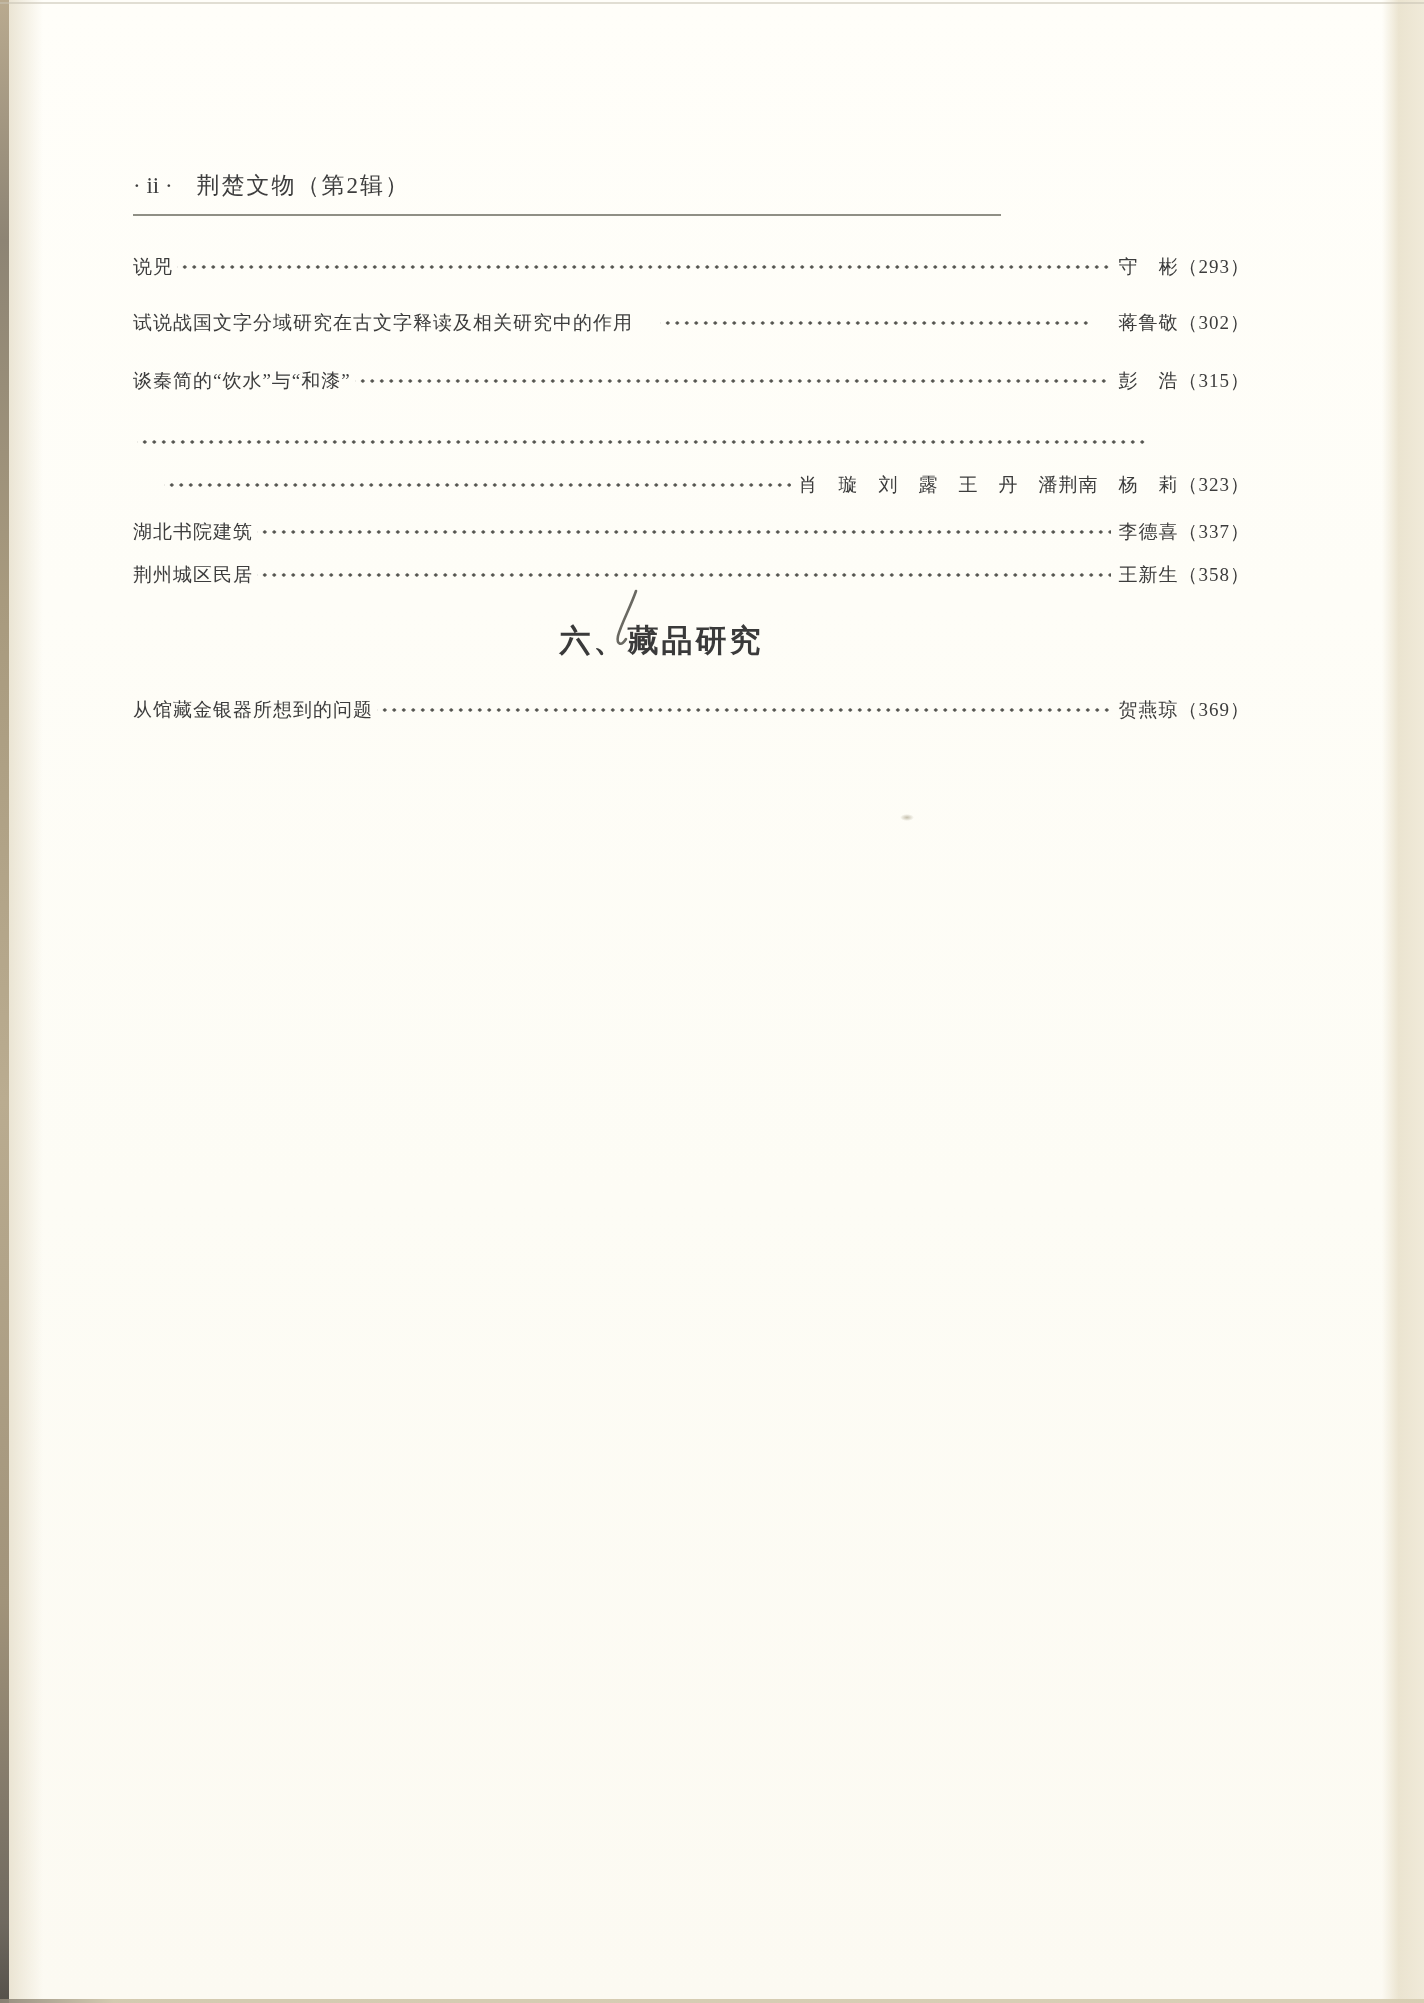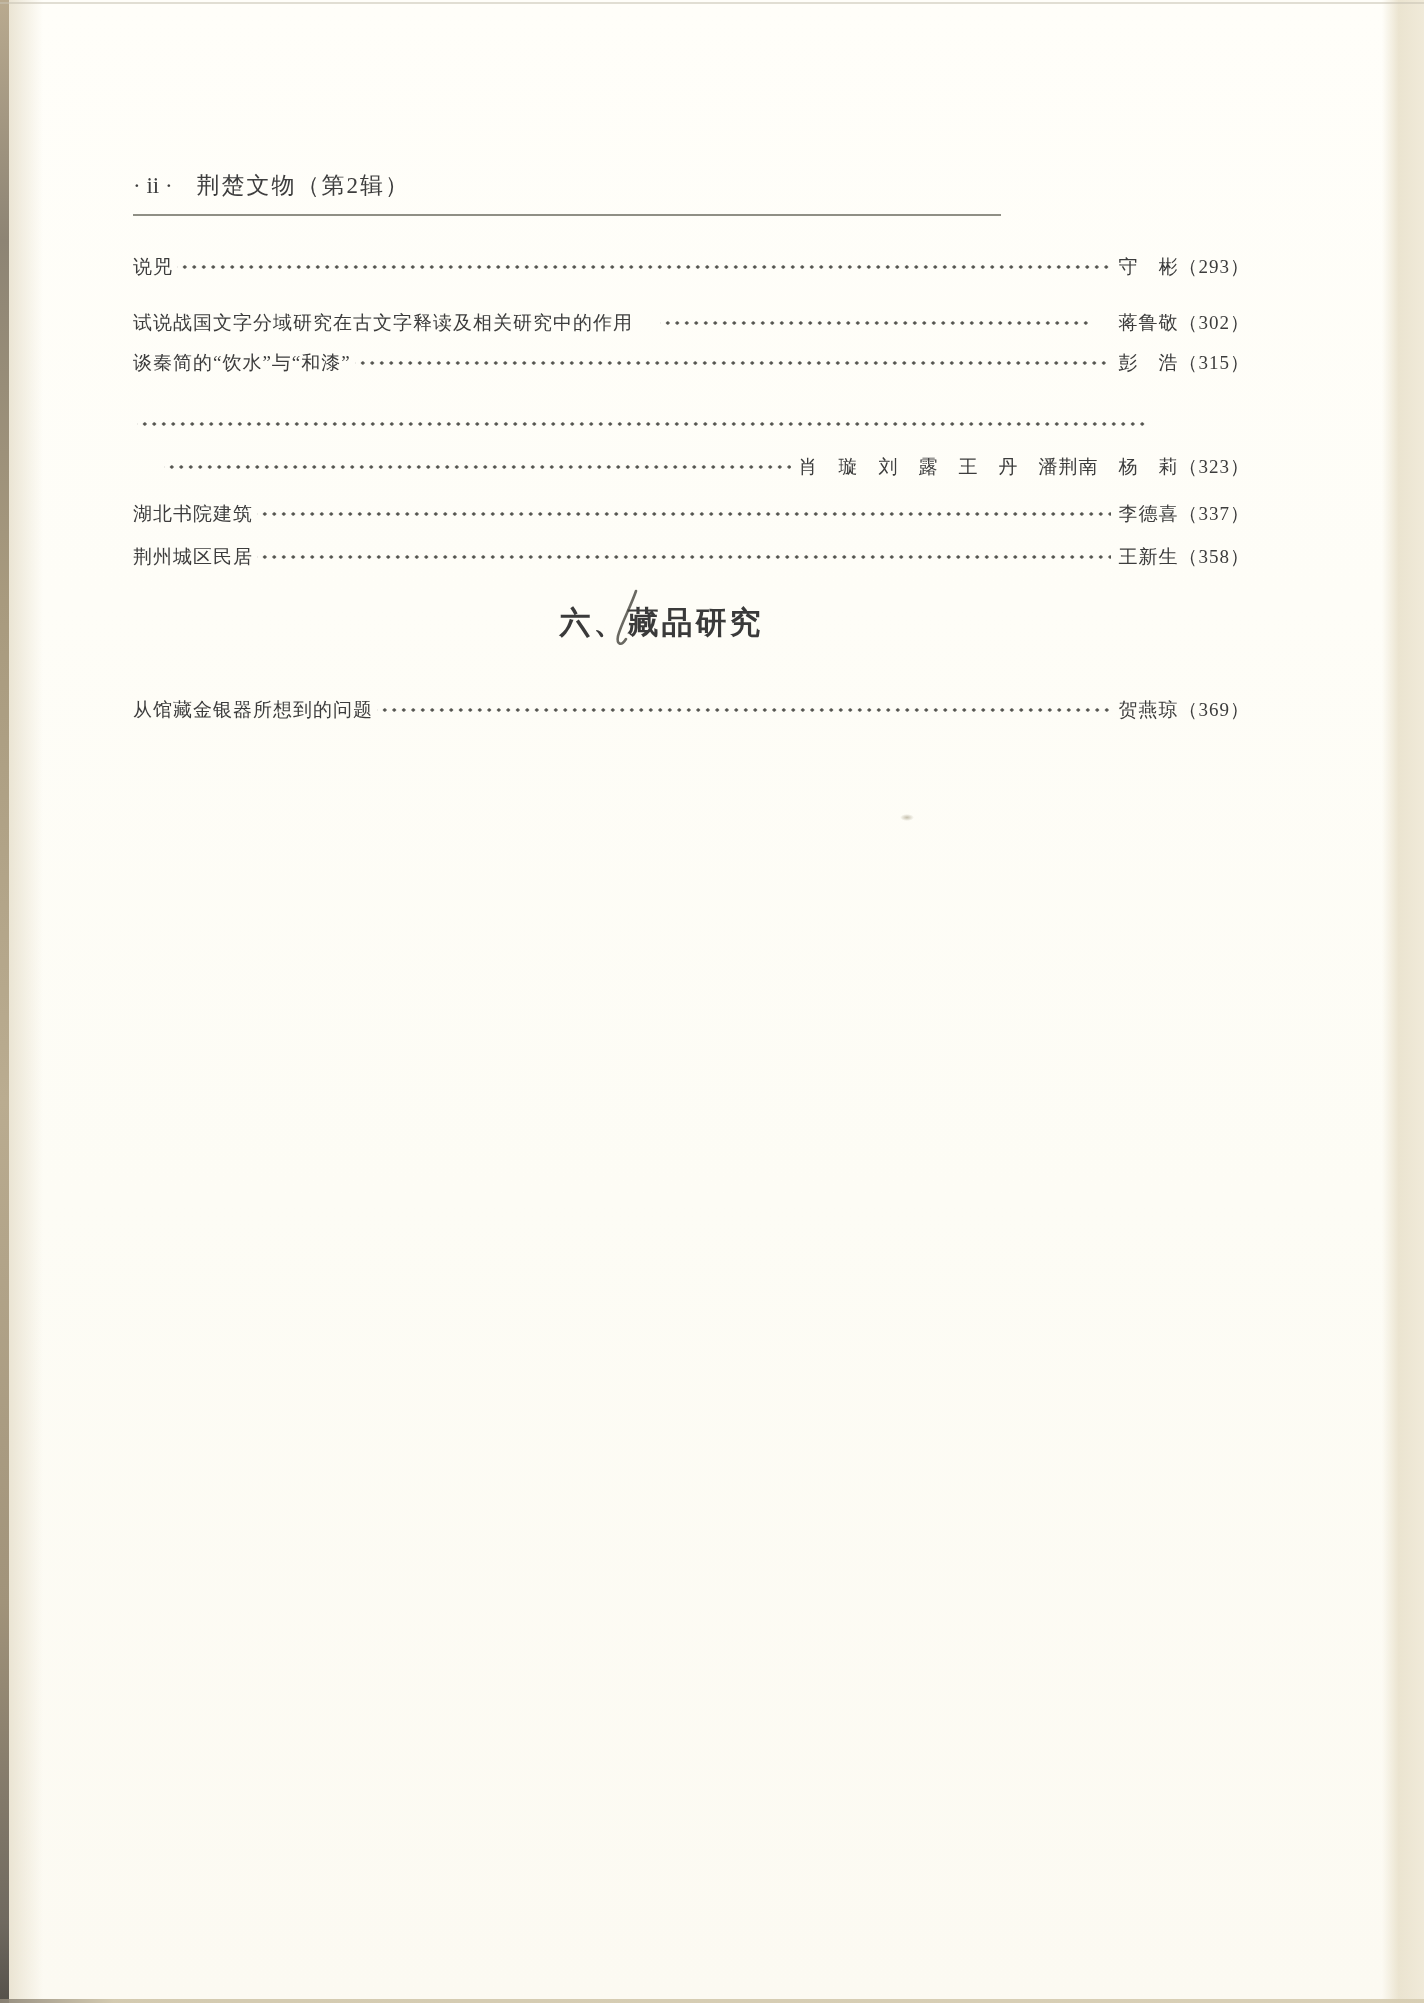--- a/index.html
+++ b/index.html
@@ -73,26 +73,26 @@
   .leader {
     flex:1 1 auto; height:34px; margin:0 4px;
     background-image:radial-gradient(circle, #52524d 1.4px, rgba(82,82,77,0) 1.9px);
     background-size:9.5px 34px;
     background-repeat:repeat-x;
     background-position:3px center;
   }
   .toc-ref { flex:0 0 auto; padding-left:4px; }
   .r1 { margin-top:34px; }
   .r2 { margin-top:22px;gap:23px; }
-  .r3 { margin-top:6px; }
+  .r3 { margin-top:24px; }
   .r4a { margin-top:27px; padding-right:95px; }
   .r4b { margin-top:9px; padding-left:27px; }
   .r5 { margin-top:13px; }
   .r6 { margin-top:9px; }
-  .r7 { margin-top:49px;justify-content:flex-end; }
+  .r7 { margin-top:31px;justify-content:flex-end; }
   .handwritten-mark {
     position:absolute; left:606px; top:588px; width:34px; height:62px;
   }
   .smudge {
     position:absolute; left:900px; top:814px; width:14px; height:7px;
     background:radial-gradient(ellipse, rgba(140,130,100,.5), rgba(140,130,100,0) 70%);
   }
 </style>
 </head>
 <body>

